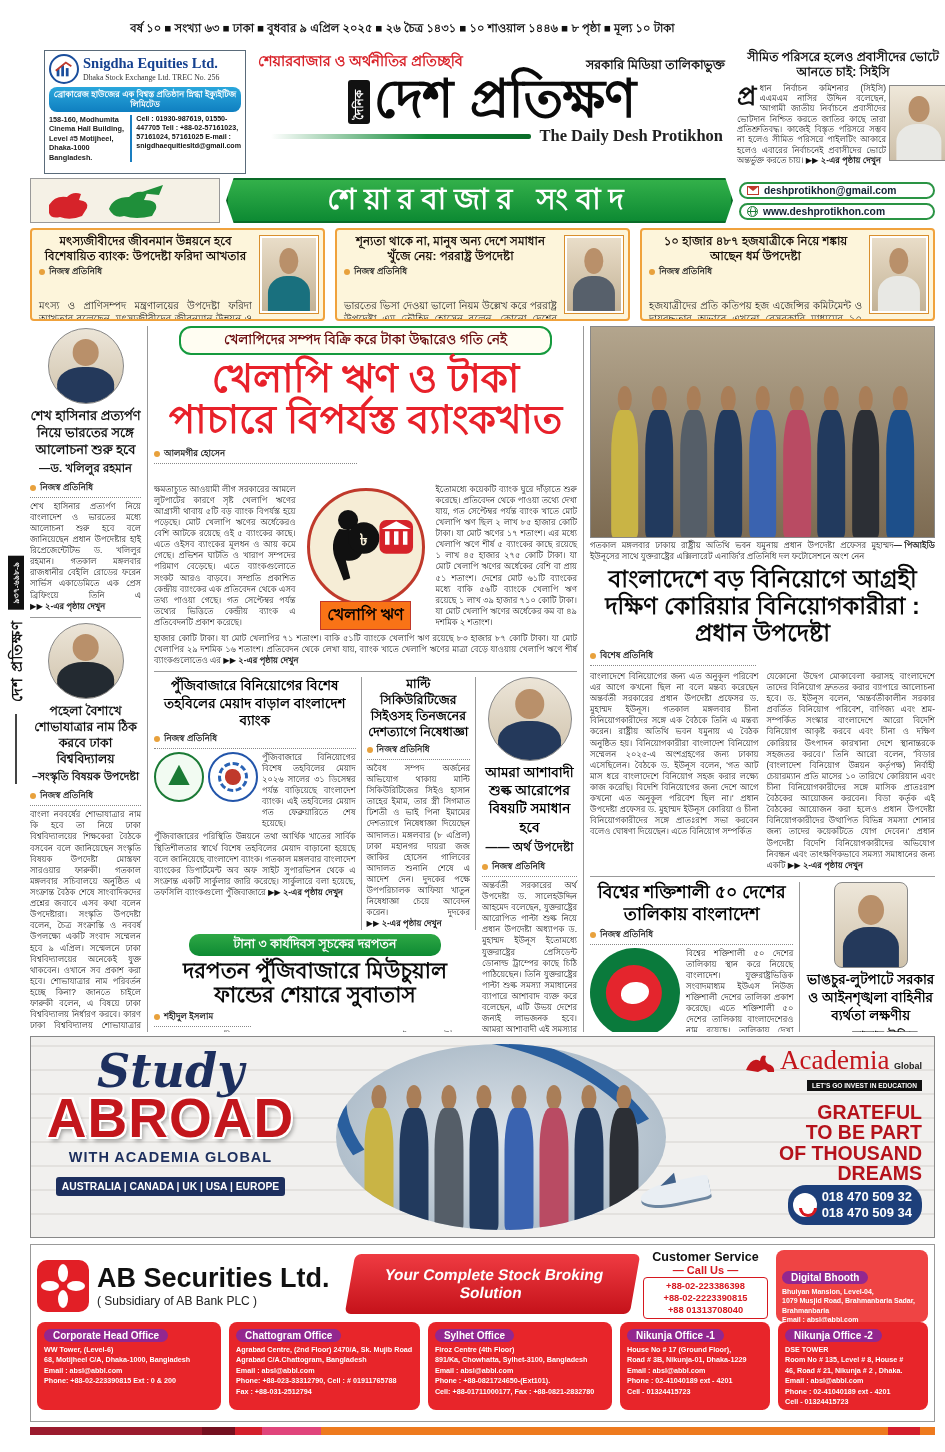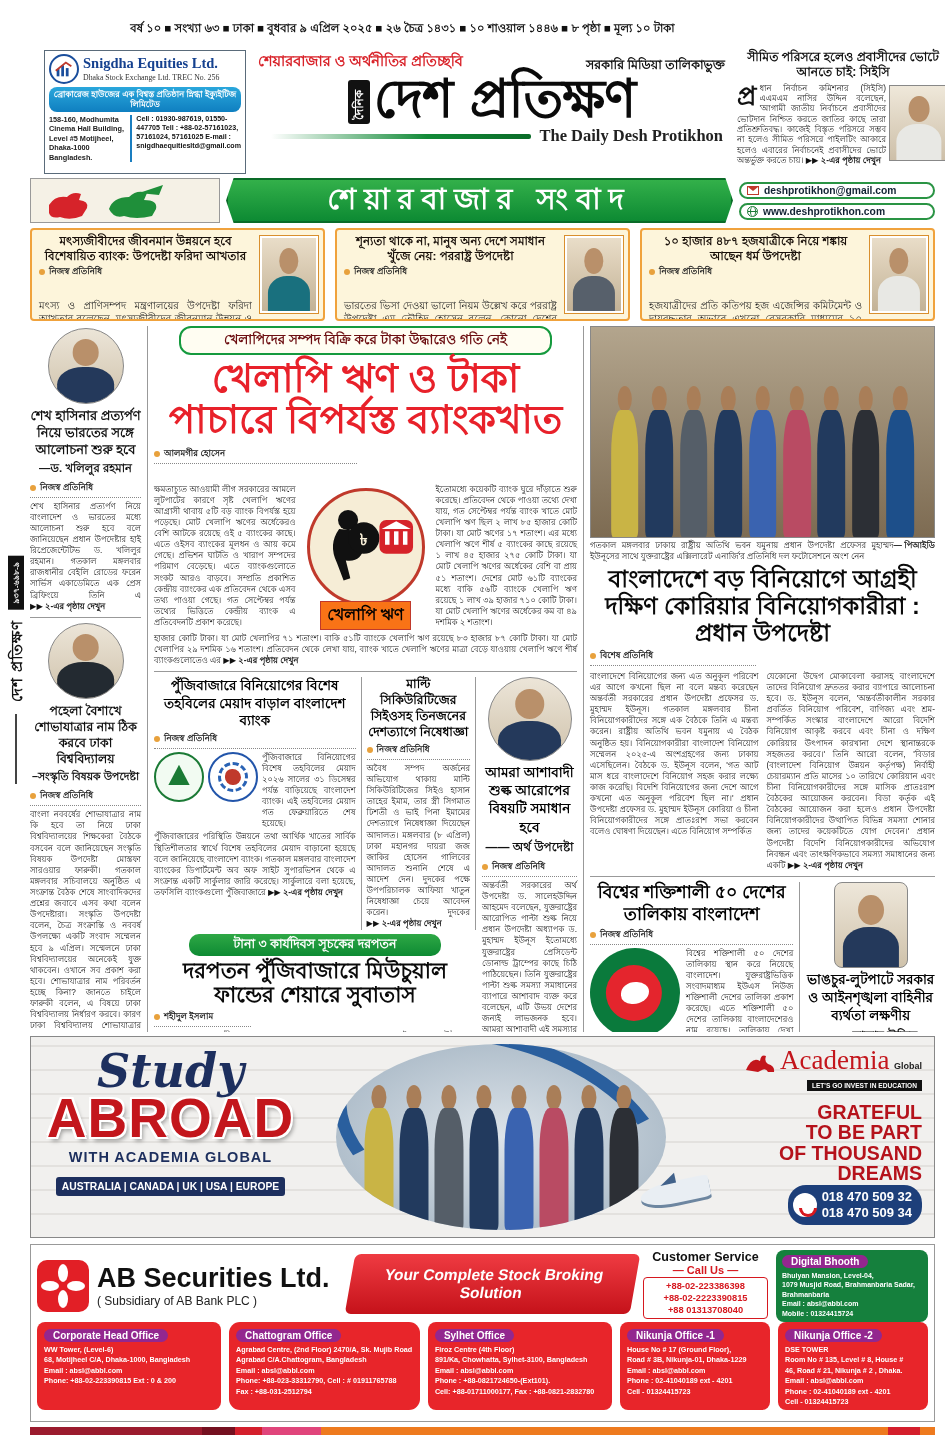--- a/index.html
+++ b/index.html
@@ -177,27 +177,27 @@
   .ab-top { display:flex; gap:8px; height:72px; }
   .ab-brand { width:305px; flex:none; display:flex; gap:8px; align-items:center; }
   .ab-logo { width:52px; height:52px; background:#e21f26; border-radius:10px; flex:none; position:relative; }
   .ab-name { font-size:27px; font-weight:bold; color:#111; line-height:1; }
   .ab-sub { font-size:12px; color:#222; margin-top:2px; }
   .ab-banner { width:285px; flex:none; background:linear-gradient(#ef3b42,#c5121a); color:#fff; font-size:15.5px; font-weight:bold; display:flex; align-items:center; justify-content:center; text-align:center; transform:skewX(-10deg); border-radius:6px; height:60px; margin-top:4px; padding:0 10px; }
   .ab-cs { width:125px; flex:none; text-align:center; }
   .ab-cs-t { font-size:12.5px; font-weight:bold; color:#111; }
   .ab-callus { color:#d6181f; font-weight:bold; font-size:11px; }
   .ab-phones { border:1.5px solid #d6181f; border-radius:4px; color:#d6181f; font-weight:bold; font-size:9.3px; padding:2px 3px; margin-top:1px; white-space:pre-line; line-height:1.3; }
-  .ab-digital { flex:1; background:#15803d; border-radius:8px; padding:1px 6px; color:#fff; }
+  .ab-digital { flex:1; background:#ef4444; border-radius:8px; padding:17px 6px; color:#fff; }
   .pill { background:#93278f; border-radius:10px; padding:1px 9px; font-weight:bold; font-size:10px; display:inline-block; color:#fff; }
   .ab-dig-body { font-size:7px; font-weight:bold; line-height:1.35; margin-top:2px; white-space:pre-line; }
   .ab-offices { display:flex; gap:8px; height:88px; }
   .office { background:#e8252a; border-radius:8px; padding:3px 7px; color:#fff; }
   .office-body { font-size:7.2px; font-weight:bold; line-height:1.45; margin-top:2px; white-space:pre-line; }
-  .o1 { flex:1.25; } .o2 { flex:1.3;border-radius:11px; } .o3 { flex:1.25; } .o4 { flex:1; } .o5 { flex:1; }
+  .o1 { flex:1.25; } .o2 { flex:1.3; } .o3 { flex:1.25; } .o4 { flex:1; } .o5 { flex:1; }
 
   .strip { position:absolute; top:1427px; left:30px; width:905px; height:8px; display:flex; }
   .strip div { height:100%; }
   .clearfix::after { content:""; display:block; clear:both; }
 </style>
 </head>
 <body>
 
 <div class="page">
 

